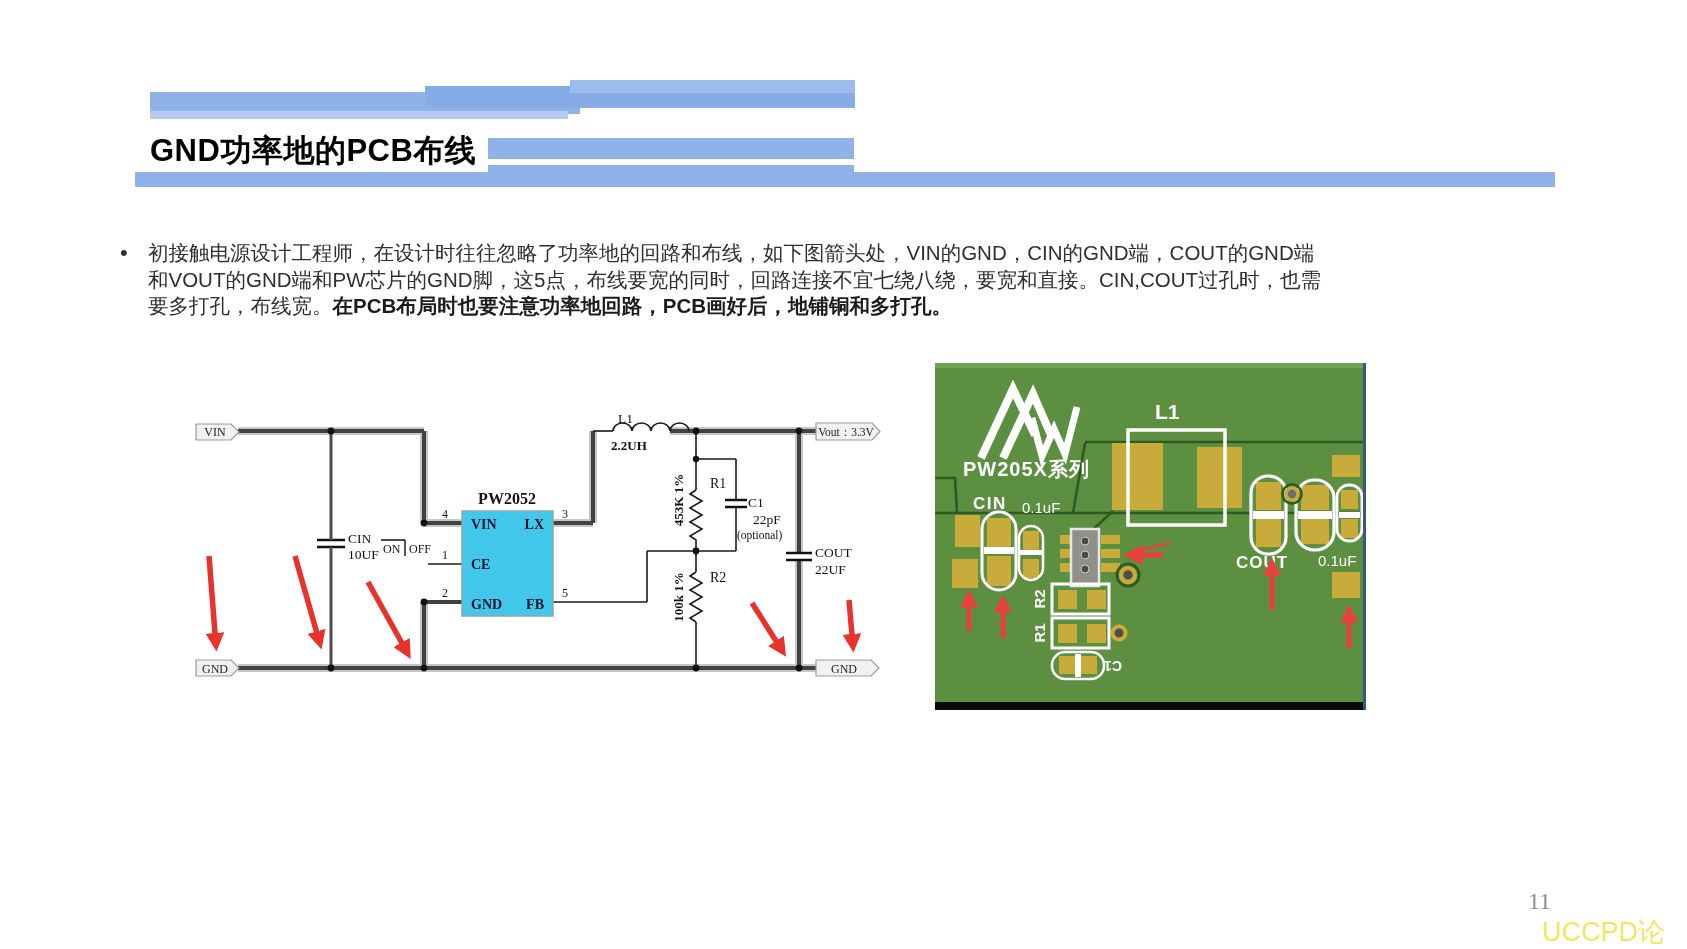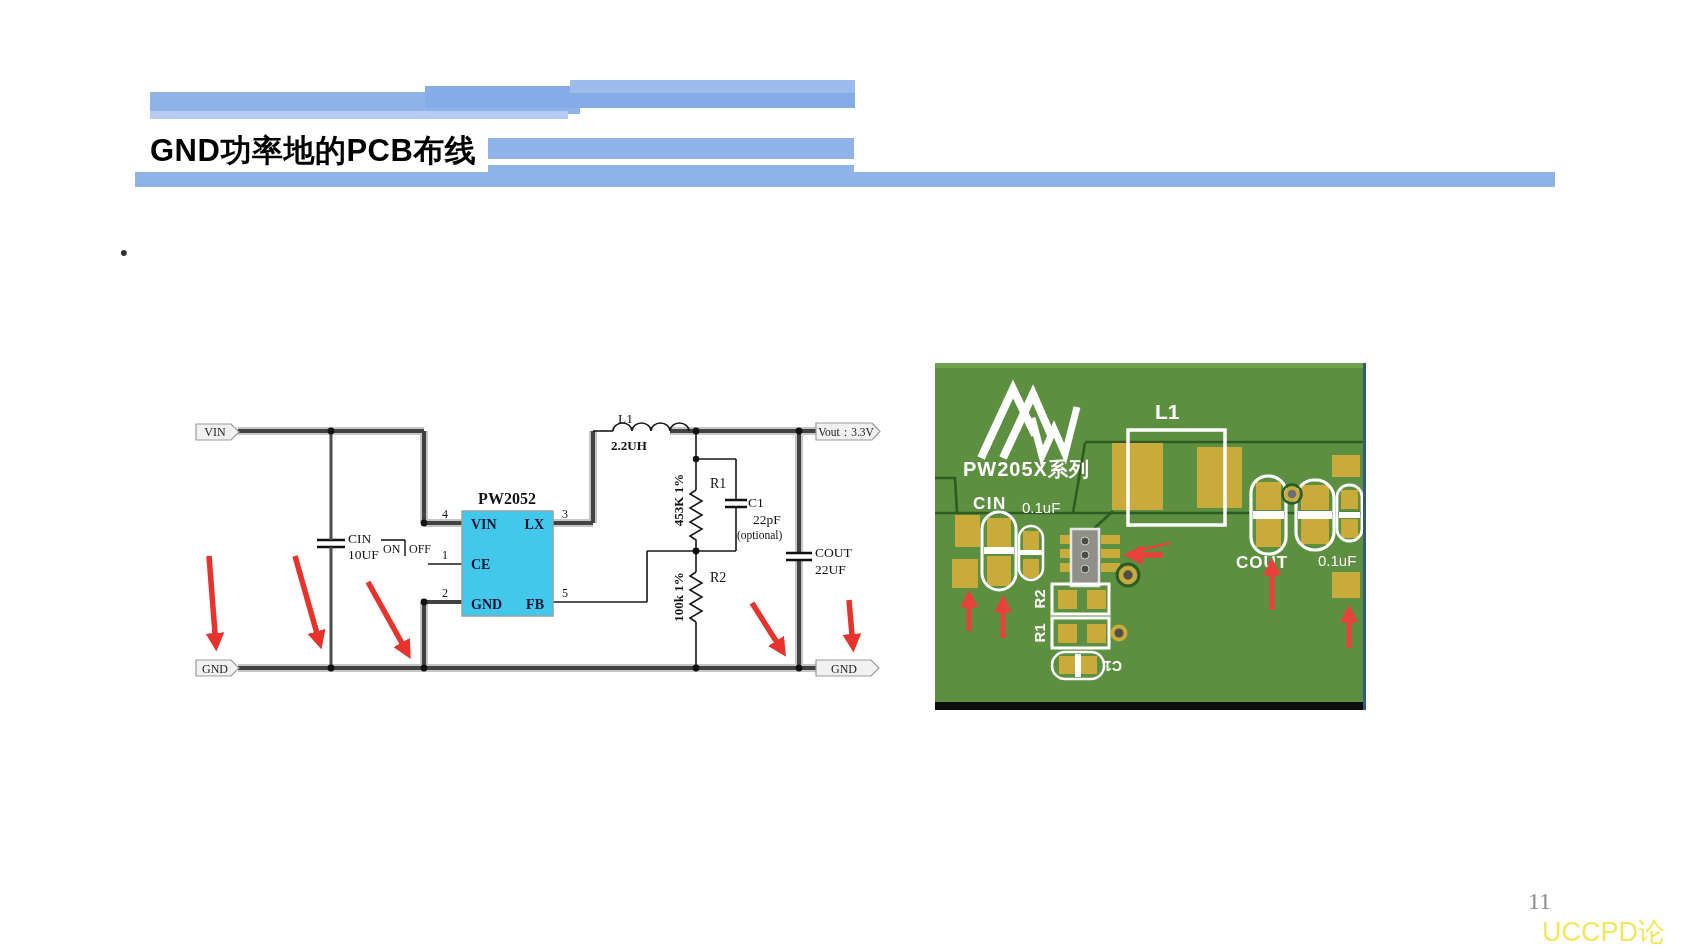--- a/index.html
+++ b/index.html
@@ -29,20 +29,25 @@
   <div class="bar" style="left:425px;top:86px;width:430px;height:22px;background:#85ace6;"></div>
   <div class="bar" style="left:150px;top:111px;width:418px;height:8px;background:#b6cbf1;"></div>
   <div class="bar" style="left:570px;top:80px;width:285px;height:13px;background:#9cbcec;"></div>
   <div class="bar" style="left:488px;top:138px;width:366px;height:21px;background:#8fb3e9;"></div>
   <div class="bar" style="left:488px;top:165px;width:366px;height:21px;background:#8fb3e9;"></div>
   <div class="bar" style="left:135px;top:172px;width:1420px;height:15px;background:#8fb3e9;"></div>
 
   <div class="title">GND功率地的PCB布线</div>
 
   <div class="bullet-dot">•</div>
+  <div class="para">
+    <div class="ln">初接触电源设计工程师，在设计时往往忽略了功率地的回路和布线，如下图箭头处，VIN的GND，CIN的GND端，COUT的GND端</div>
+    <div class="ln">和VOUT的GND端和PW芯片的GND脚，这5点，布线要宽的同时，回路连接不宜七绕八绕，要宽和直接。CIN,COUT过孔时，也需</div>
+    <div class="ln"><span>要多打孔，布线宽。</span><b>在PCB布局时也要注意功率地回路，PCB画好后，地铺铜和多打孔。</b></div>
+  </div>
 
   <svg class="fig" style="left:185px;top:390px;" width="760" height="300" viewBox="0 0 760 300" xmlns="http://www.w3.org/2000/svg">
     <defs>
       <marker id="ah" viewBox="0 0 10 10" refX="7" refY="5" markerWidth="3.4" markerHeight="3.4" orient="auto-start-reverse">
           <path d="M0,0 L10,5 L0,10 z" fill="#e8322c"></path>
         </marker>
     </defs>
 
     <g stroke="#c6c6c6" stroke-width="8" fill="none">
       <path d="M53,41 H239 M239,41 V133 M239,133 H277 M239,212 V278 M368,133 H408 M408,133 V41 M485,41 H631 M614,41 V163 M614,170 V278 M53,278 H631"></path>

